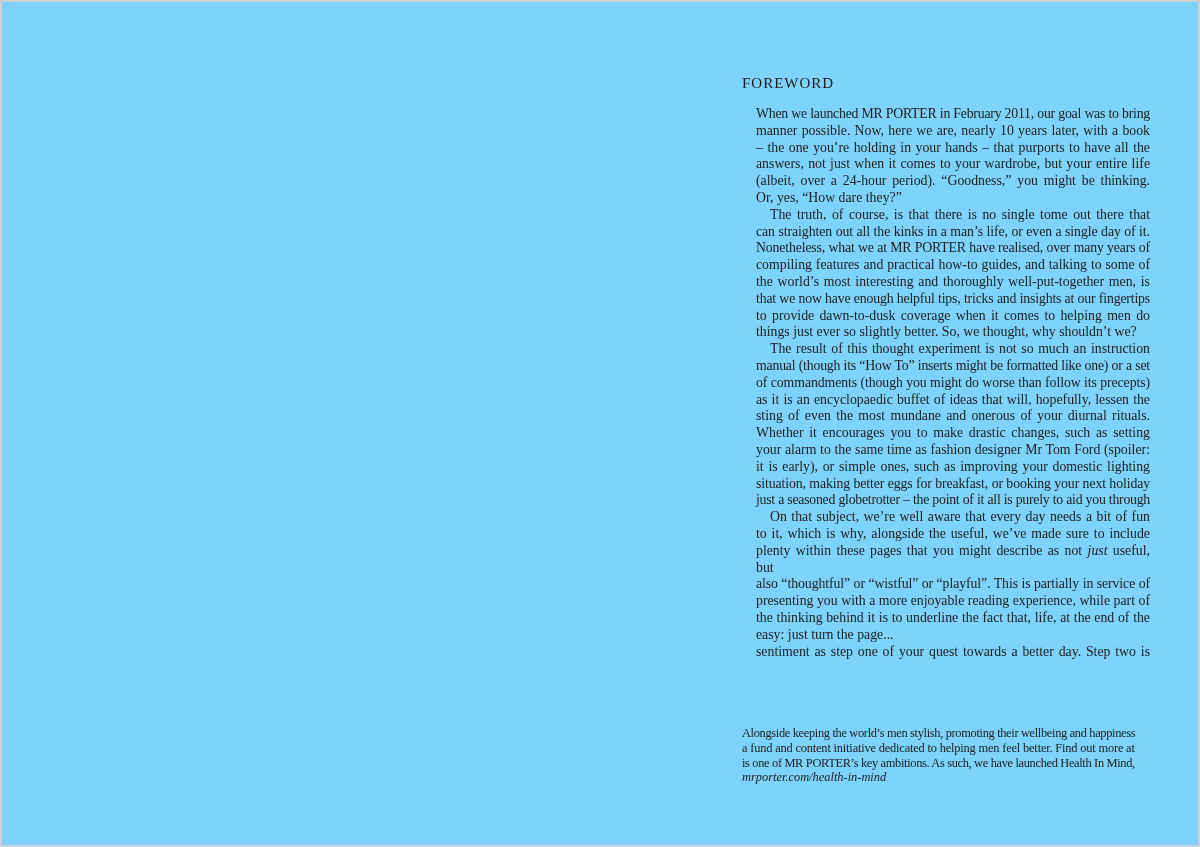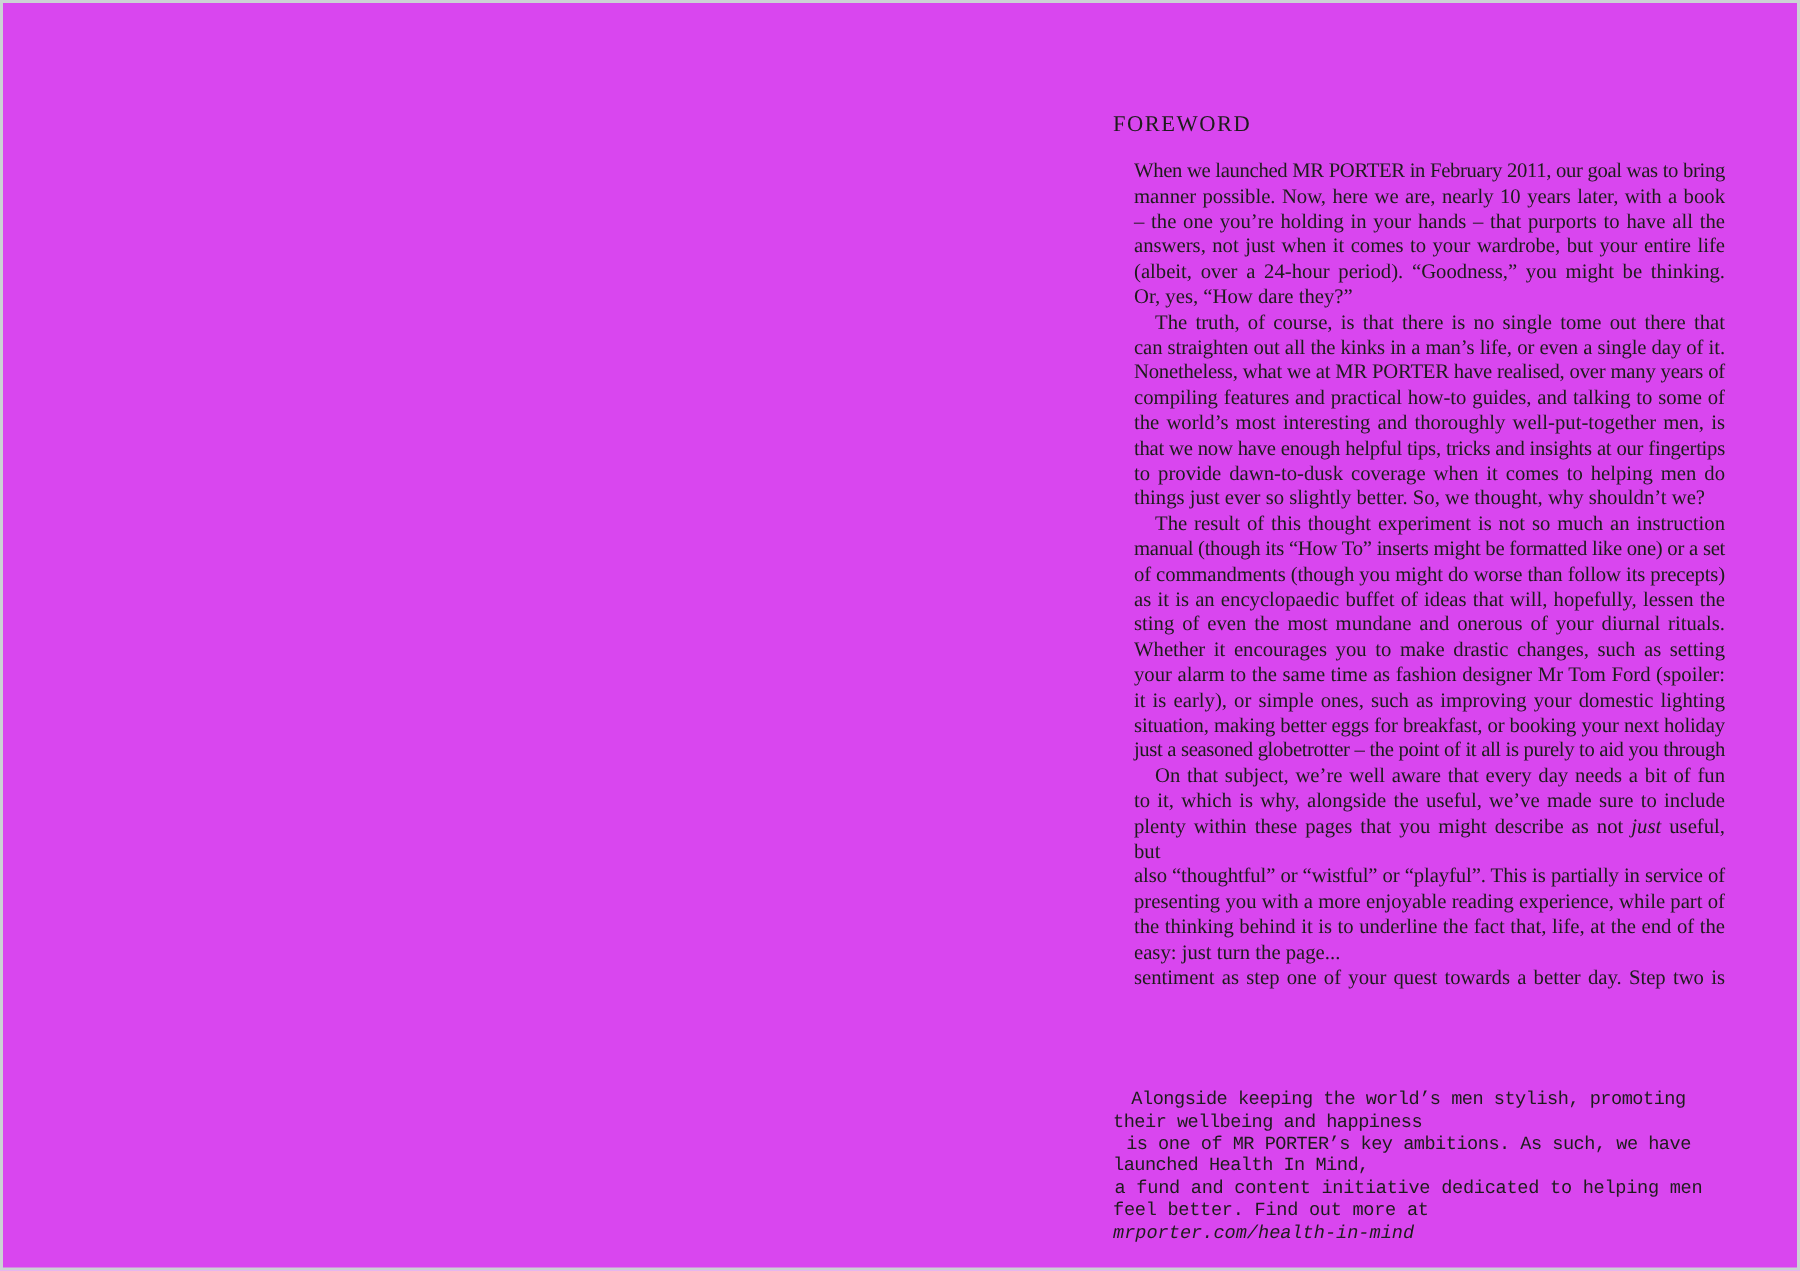--- a/index.html
+++ b/index.html
@@ -32,27 +32,27 @@
   .line {
     text-align: justify;
     text-align-last: justify;
   }
   .line.end { text-align-last: left; }
   .line.indent { text-indent: 14px; }
   .footnote {
     position: absolute; top: 724px; left: 0; width: 394px;
     font-size: 12.4px; line-height: 14.8px;
   }
-  .footnote .line { text-align: center; text-align-last: left; font-family: Liberation Mono, monospace; }
+  .footnote .line { text-align: center; text-align-last: left; }
   em { font-style: italic; }
 </style>
 </head>
 <body>
 
-<div class="page" style="border-color: rgb(204, 209, 212); color: rgb(29, 29, 27); background: #d946ef;">
+<div class="page" style="border-color: rgb(204, 209, 212); color: rgb(29, 29, 27); background: #7dd3fc;">
   <div class="column">
     <h1 class="title">FOREWORD</h1>
     <div class="body-text">
         <div class="line" style="letter-spacing: -0.227px;">When we launched MR PORTER in February 2011, our goal was to bring</div>
         <div class="line" style="">manner possible. Now, here we are, nearly 10 years later, with a book</div>
         <div class="line" style="">– the one you’re holding in your hands – that purports to have all the</div>
         <div class="line" style="">answers, not just when it comes to your wardrobe, but your entire life</div>
         <div class="line" style="">(albeit, over a 24-hour period). “Goodness,” you might be thinking.</div>
         <div class="line end" style="">Or, yes, “How dare they?”</div>
         <div class="line indent" style="">The truth, of course, is that there is no single tome out there that</div>
@@ -77,18 +77,18 @@
         <div class="line" style="">to it, which is why, alongside the useful, we’ve made sure to include</div>
         <div class="line" style="">plenty within these pages that you might describe as not <em>just</em> useful, but</div>
         <div class="line" style="letter-spacing: -0.079px;">also “thoughtful” or “wistful” or “playful”. This is partially in service of</div>
         <div class="line" style="">presenting you with a more enjoyable reading experience, while part of</div>
         <div class="line" style="">the thinking behind it is to underline the fact that, life, at the end of the</div>
         <div class="line end" style="">easy: just turn the page...</div>
         <div class="line" style="">sentiment as step one of your quest towards a better day. Step two is</div>
       </div>
     <div class="footnote">
         <div class="line plain end" style="letter-spacing: -0.329px;">Alongside keeping the world’s men stylish, promoting their wellbeing and happiness</div>
+        <div class="line plain end" style="letter-spacing: -0.179px;">a fund and content initiative dedicated to helping men feel better. Find out more at</div>
         <div class="line plain end" style="letter-spacing: -0.333px;">is one of MR PORTER’s key ambitions. As such, we have launched Health In Mind,</div>
-        <div class="line plain end" style="letter-spacing: -0.179px;">a fund and content initiative dedicated to helping men feel better. Find out more at</div>
         <div class="line plain end" style=""><em>mrporter.com/health-in-mind</em></div>
       </div>
   </div>
 </div>
 
 </body></html>

